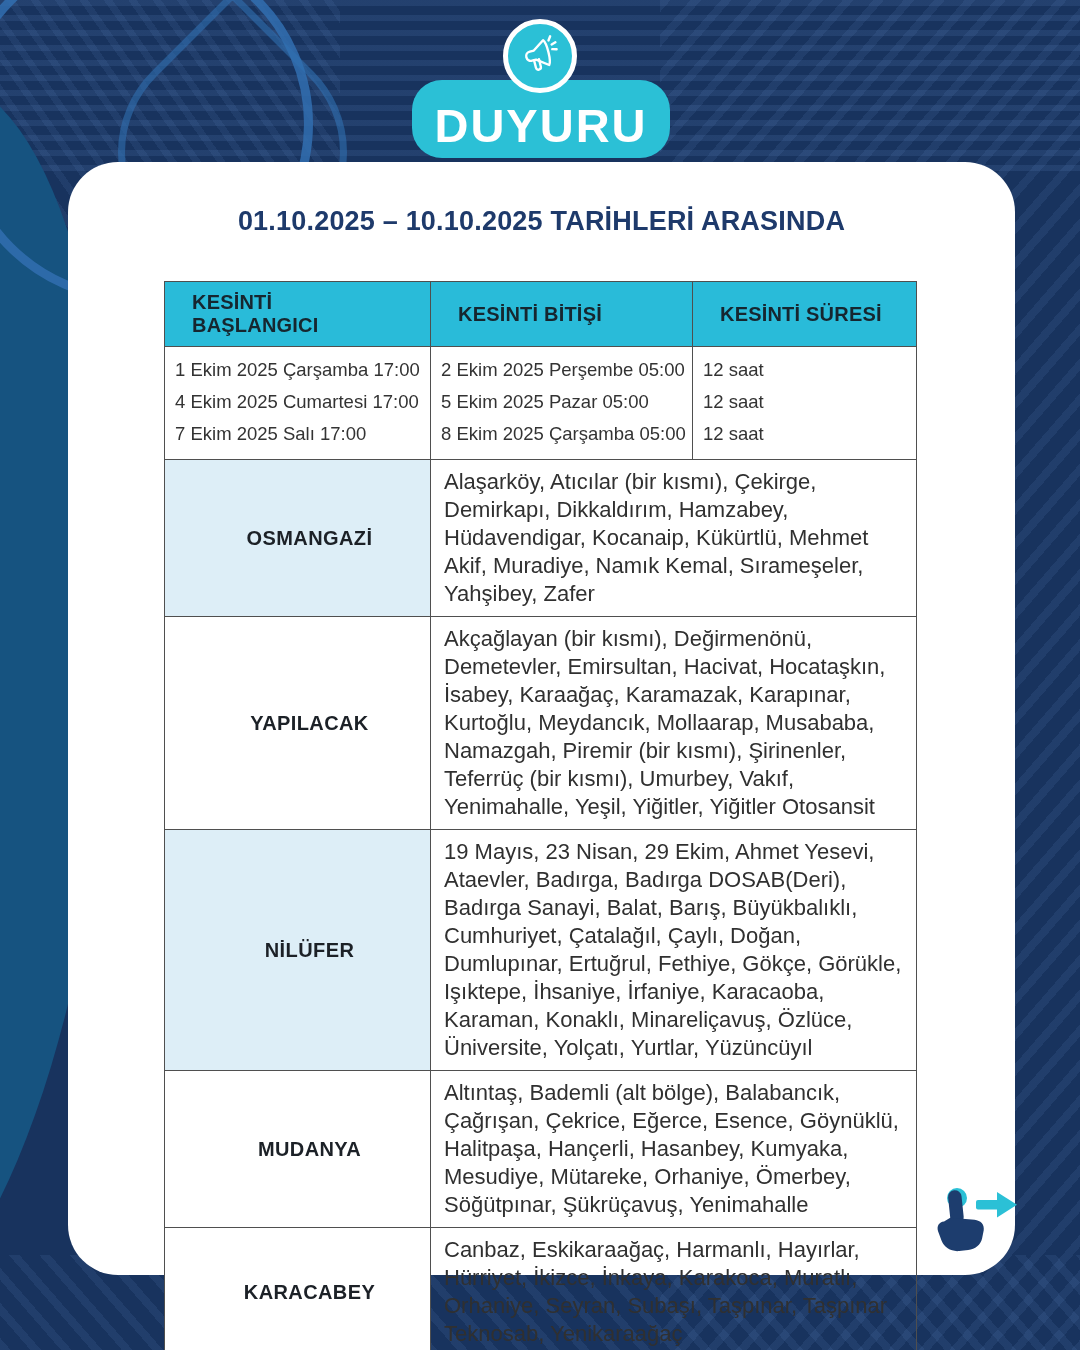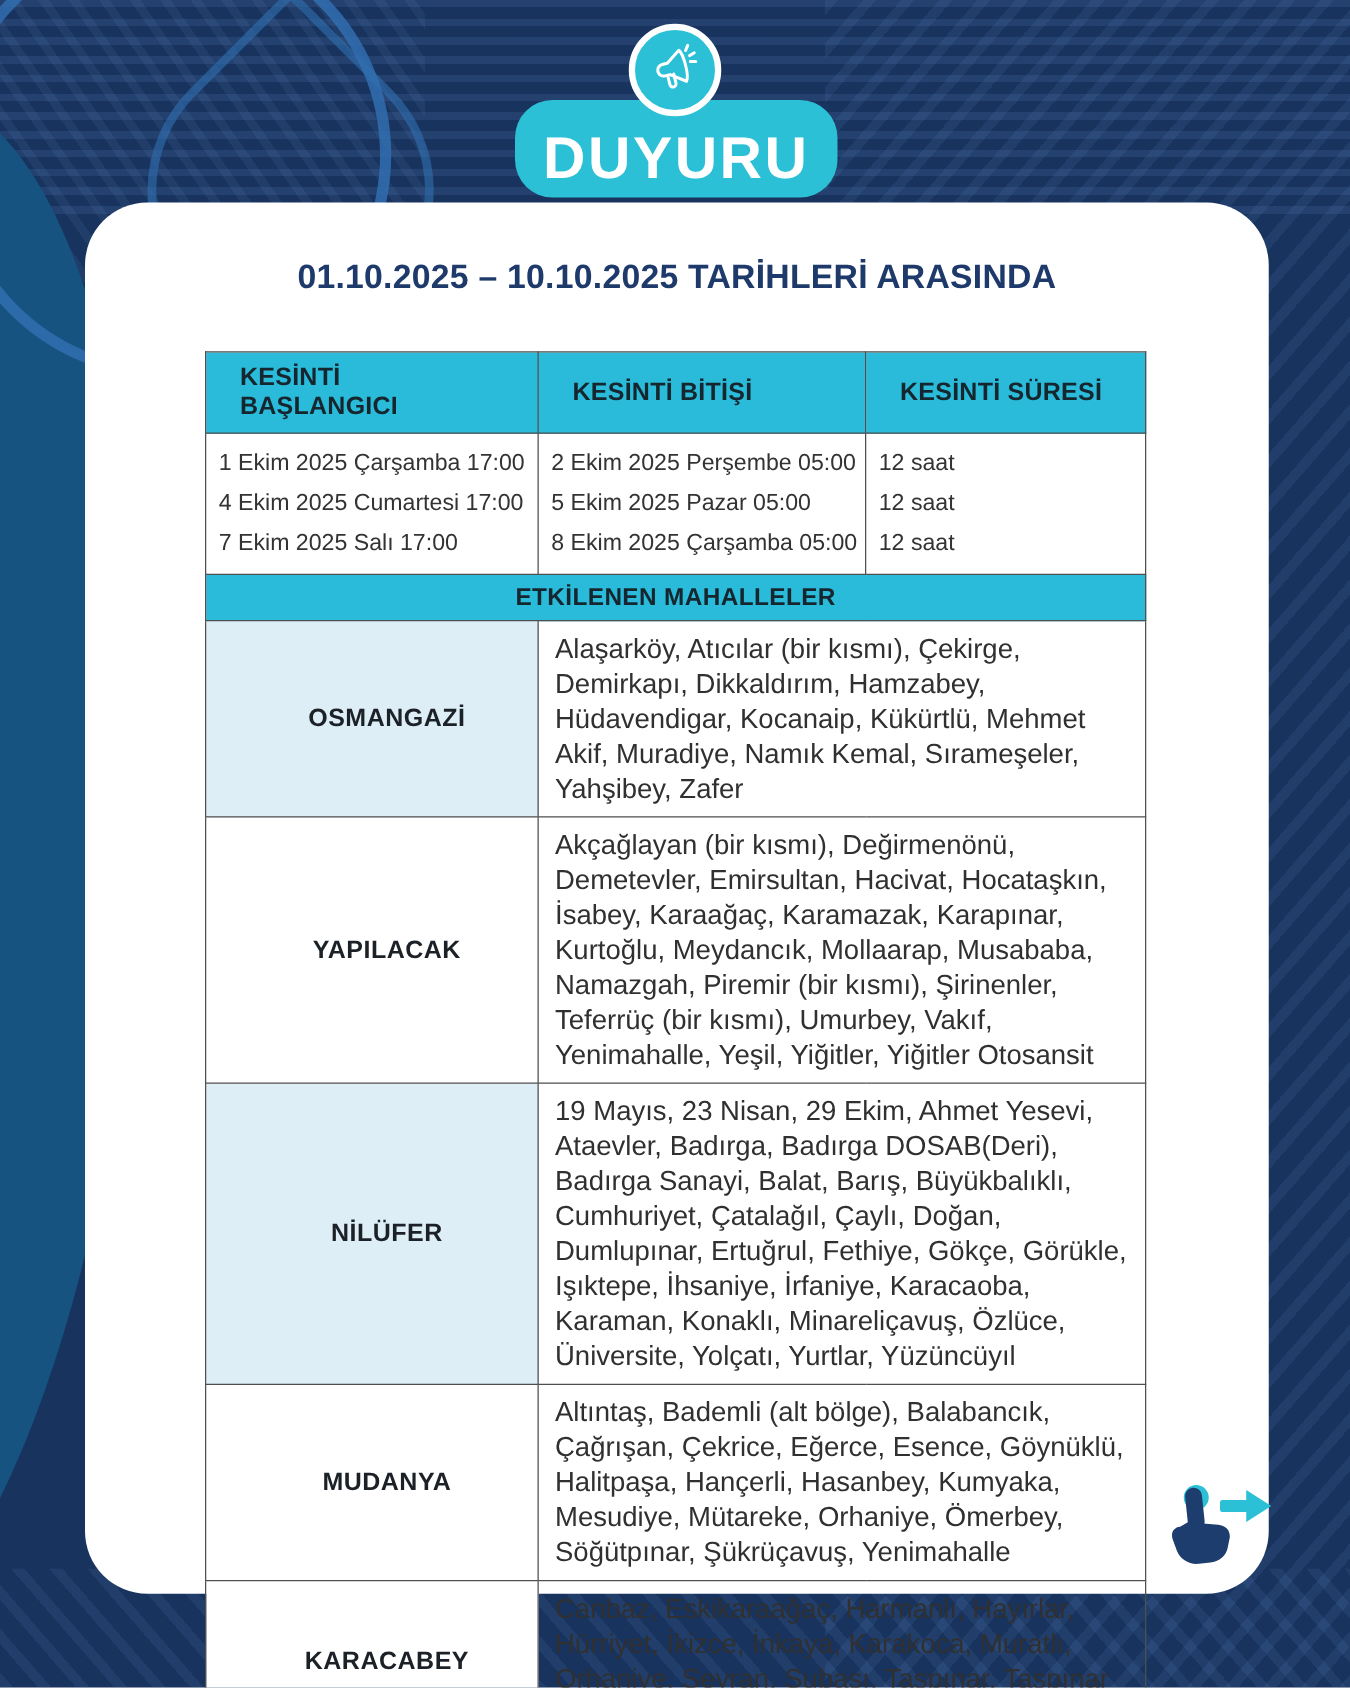--- a/index.html
+++ b/index.html
@@ -143,23 +143,20 @@
             <div class="date-line">2 Ekim 2025 Perşembe 05:00</div>
             <div class="date-line">5 Ekim 2025 Pazar 05:00</div>
             <div class="date-line">8 Ekim 2025 Çarşamba 05:00</div>
           </td>
           <td class="dates-cell">
             <div class="date-line">12 saat</div>
             <div class="date-line">12 saat</div>
             <div class="date-line">12 saat</div>
           </td>
         </tr>
-      <tr>
-        <td colspan="3" class="section-head">ETKİLENEN MAHALLELER</td>
-      </tr>
     <tr>
           <td class="district-name alt">OSMANGAZİ</td>
           <td colspan="2" class="district-areas">Alaşarköy, Atıcılar (bir kısmı), Çekirge, Demirkapı, Dikkaldırım, Hamzabey, Hüdavendigar, Kocanaip, Kükürtlü, Mehmet Akif, Muradiye, Namık Kemal, Sırameşeler, Yahşibey, Zafer</td>
         </tr>
         <tr>
           <td class="district-name">YAPILACAK</td>
           <td colspan="2" class="district-areas">Akçağlayan (bir kısmı), Değirmenönü, Demetevler, Emirsultan, Hacivat, Hocataşkın, İsabey, Karaağaç, Karamazak, Karapınar, Kurtoğlu, Meydancık, Mollaarap, Musababa, Namazgah, Piremir (bir kısmı), Şirinenler, Teferrüç (bir kısmı), Umurbey, Vakıf, Yenimahalle, Yeşil, Yiğitler, Yiğitler Otosansit</td>
         </tr>
         <tr>
           <td class="district-name alt">NİLÜFER</td>

